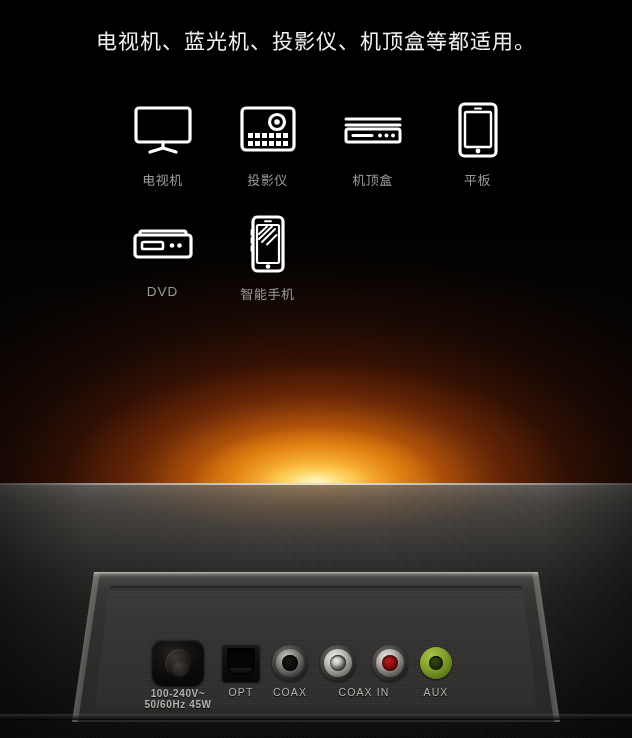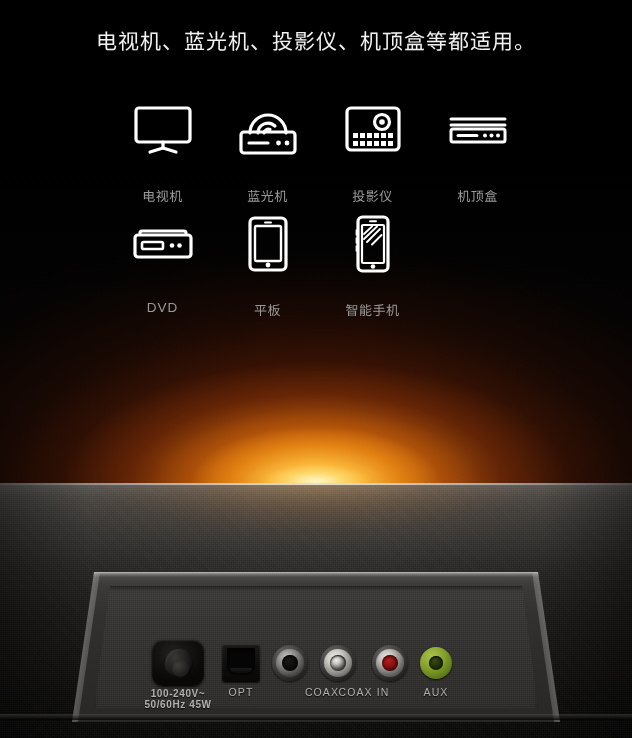--- a/index.html
+++ b/index.html
@@ -80,21 +80,21 @@
   
   .grid{
     position:absolute;left:110px;top:98px;width:420px;
     z-index:6;
     display:grid;
     grid-template-columns:repeat(4,105px);
     grid-auto-rows:114px;
   }
   .cell{
     display:flex;flex-direction:column;
-    align-items:center;justify-content:flex-start;gap:16px;
+    align-items:center;justify-content:flex-start;
   }
   .icon-box{
     height:64px;width:72px;
     display:flex;align-items:center;justify-content:center;
   }
   .icon-box svg{display:block;}
   .cell-label{
     margin-top:8px;
     color:#9a9a9a;
     font-size:13px;
@@ -300,21 +300,21 @@
     letter-spacing:1.1px;
     text-align:center;
     white-space:nowrap;
     text-shadow:0 1px 1px rgba(0,0,0,0.9);
   }
   .plabel-power{
     left:128px;top:688px;width:100px;
     font-size:10px;letter-spacing:0.6px;line-height:11px;font-weight:bold;
   }
   .plabel-opt{left:201px;top:686px;width:80px;}
-  .plabel-coax{left:250px;top:686px;width:80px;padding-left:32px;}
+  .plabel-coax{left:250px;top:686px;width:80px;}
   .plabel-linein{left:316px;top:686px;width:96px;}
   .plabel-aux{left:396px;top:686px;width:80px;}
 </style>
 </head>
 <body>
 
 <div class="page">
 
   <div class="glow-wrap">
     <div class="glow-deep"></div>
@@ -332,34 +332,20 @@
       <div class="icon-box">
         <svg width="62" height="52" viewBox="0 0 62 52" fill="none" stroke="#fff" stroke-width="3.2" stroke-linecap="round" stroke-linejoin="round">
           <rect x="4" y="4" width="54" height="34" rx="3"></rect>
           <path d="M31 38 L31 44"></path>
             <path d="M18 48 L31 44 L44 48"></path>
         </svg>
       </div>
       <div class="cell-label">电视机</div>
     </div>
 
-    <div class="cell">
-      <div class="icon-box">
-        <svg width="62" height="54" viewBox="0 0 62 54" fill="none" stroke="#fff" stroke-width="3.2" stroke-linecap="round" stroke-linejoin="round">
-          <path d="M13 30 A18 18 0 0 1 49 30"></path>
-          <path d="M21 30 A10 10 0 0 1 38 23"></path>
-          <path d="M27 30 A4.5 4.5 0 0 1 33 26.5"></path>
-          <rect x="4" y="29" width="54" height="21" rx="3"></rect>
-          <path d="M12 40 L31 40"></path>
-          <circle cx="41.5" cy="40" r="2.4" fill="#fff" stroke="none"></circle>
-          <circle cx="50" cy="40" r="2.4" fill="#fff" stroke="none"></circle>
-        </svg>
-      </div>
-      <div class="cell-label">蓝光机</div>
-    </div>
 
     <div class="cell">
       <div class="icon-box">
         <svg width="58" height="52" viewBox="0 0 58 52" fill="none" stroke="#fff" stroke-width="3.2" stroke-linejoin="round">
           <rect x="3" y="4" width="52" height="42" rx="4"></rect>
           <circle cx="38" cy="18" r="7.5"></circle>
           <circle cx="38" cy="18" r="2.8" fill="#fff" stroke="none"></circle>
           <g fill="#fff" stroke="none">
             <rect x="9" y="29" width="5" height="5"></rect>
               <rect x="16" y="29" width="5" height="5"></rect>
@@ -390,41 +376,41 @@
           <circle cx="44.5" cy="22.5" r="2" fill="#fff" stroke="none"></circle>
           <circle cx="51" cy="22.5" r="2" fill="#fff" stroke="none"></circle>
         </svg>
       </div>
       <div class="cell-label">机顶盒</div>
     </div>
 
 
     <div class="cell">
       <div class="icon-box">
+        <svg width="42" height="58" viewBox="0 0 42 58" fill="none" stroke="#fff" stroke-width="3.2" stroke-linejoin="round">
+          <rect x="3" y="3" width="36" height="52" rx="4.5"></rect>
+          <rect x="8" y="11" width="26" height="35" rx="1.5" stroke-width="2.4"></rect>
+          <circle cx="21" cy="50" r="2.4" fill="#fff" stroke="none"></circle>
+          <path d="M18 7.5 L24 7.5" stroke-width="2" stroke-linecap="round"></path>
+        </svg>
+      </div>
+      <div class="cell-label">平板</div>
+    </div>
+
+    <div class="cell">
+      <div class="icon-box">
         <svg width="62" height="34" viewBox="0 0 62 34" fill="none" stroke="#fff" stroke-width="3.2" stroke-linecap="round" stroke-linejoin="round">
           <path d="M8 6 Q8 4 10 4 L52 4 Q54 4 54 6"></path>
           <rect x="3" y="8" width="56" height="22" rx="3"></rect>
           <rect x="10" y="15" width="21" height="7" rx="1.6" stroke-width="2.6"></rect>
           <circle cx="40" cy="18.5" r="2.3" fill="#fff" stroke="none"></circle>
           <circle cx="47.5" cy="18.5" r="2.3" fill="#fff" stroke="none"></circle>
         </svg>
       </div>
       <div class="cell-label latin">DVD</div>
-    </div>
-
-    <div class="cell">
-      <div class="icon-box">
-        <svg width="42" height="58" viewBox="0 0 42 58" fill="none" stroke="#fff" stroke-width="3.2" stroke-linejoin="round">
-          <rect x="3" y="3" width="36" height="52" rx="4.5"></rect>
-          <rect x="8" y="11" width="26" height="35" rx="1.5" stroke-width="2.4"></rect>
-          <circle cx="21" cy="50" r="2.4" fill="#fff" stroke="none"></circle>
-          <path d="M18 7.5 L24 7.5" stroke-width="2" stroke-linecap="round"></path>
-        </svg>
-      </div>
-      <div class="cell-label">平板</div>
     </div>
 
     <div class="cell">
       <div class="icon-box">
         <svg width="40" height="60" viewBox="0 0 40 60" fill="none" stroke="#fff" stroke-width="3.2" stroke-linejoin="round">
           <rect x="5" y="3" width="30" height="54" rx="4.5"></rect>
           <rect x="9" y="11" width="22" height="38" rx="1.2" stroke-width="2.2"></rect>
           <g stroke="#fff" stroke-width="1.9" stroke-linecap="round">
             <path d="M11 20 L19 12.5"></path>
               <path d="M11 25 L24 12.5"></path>

